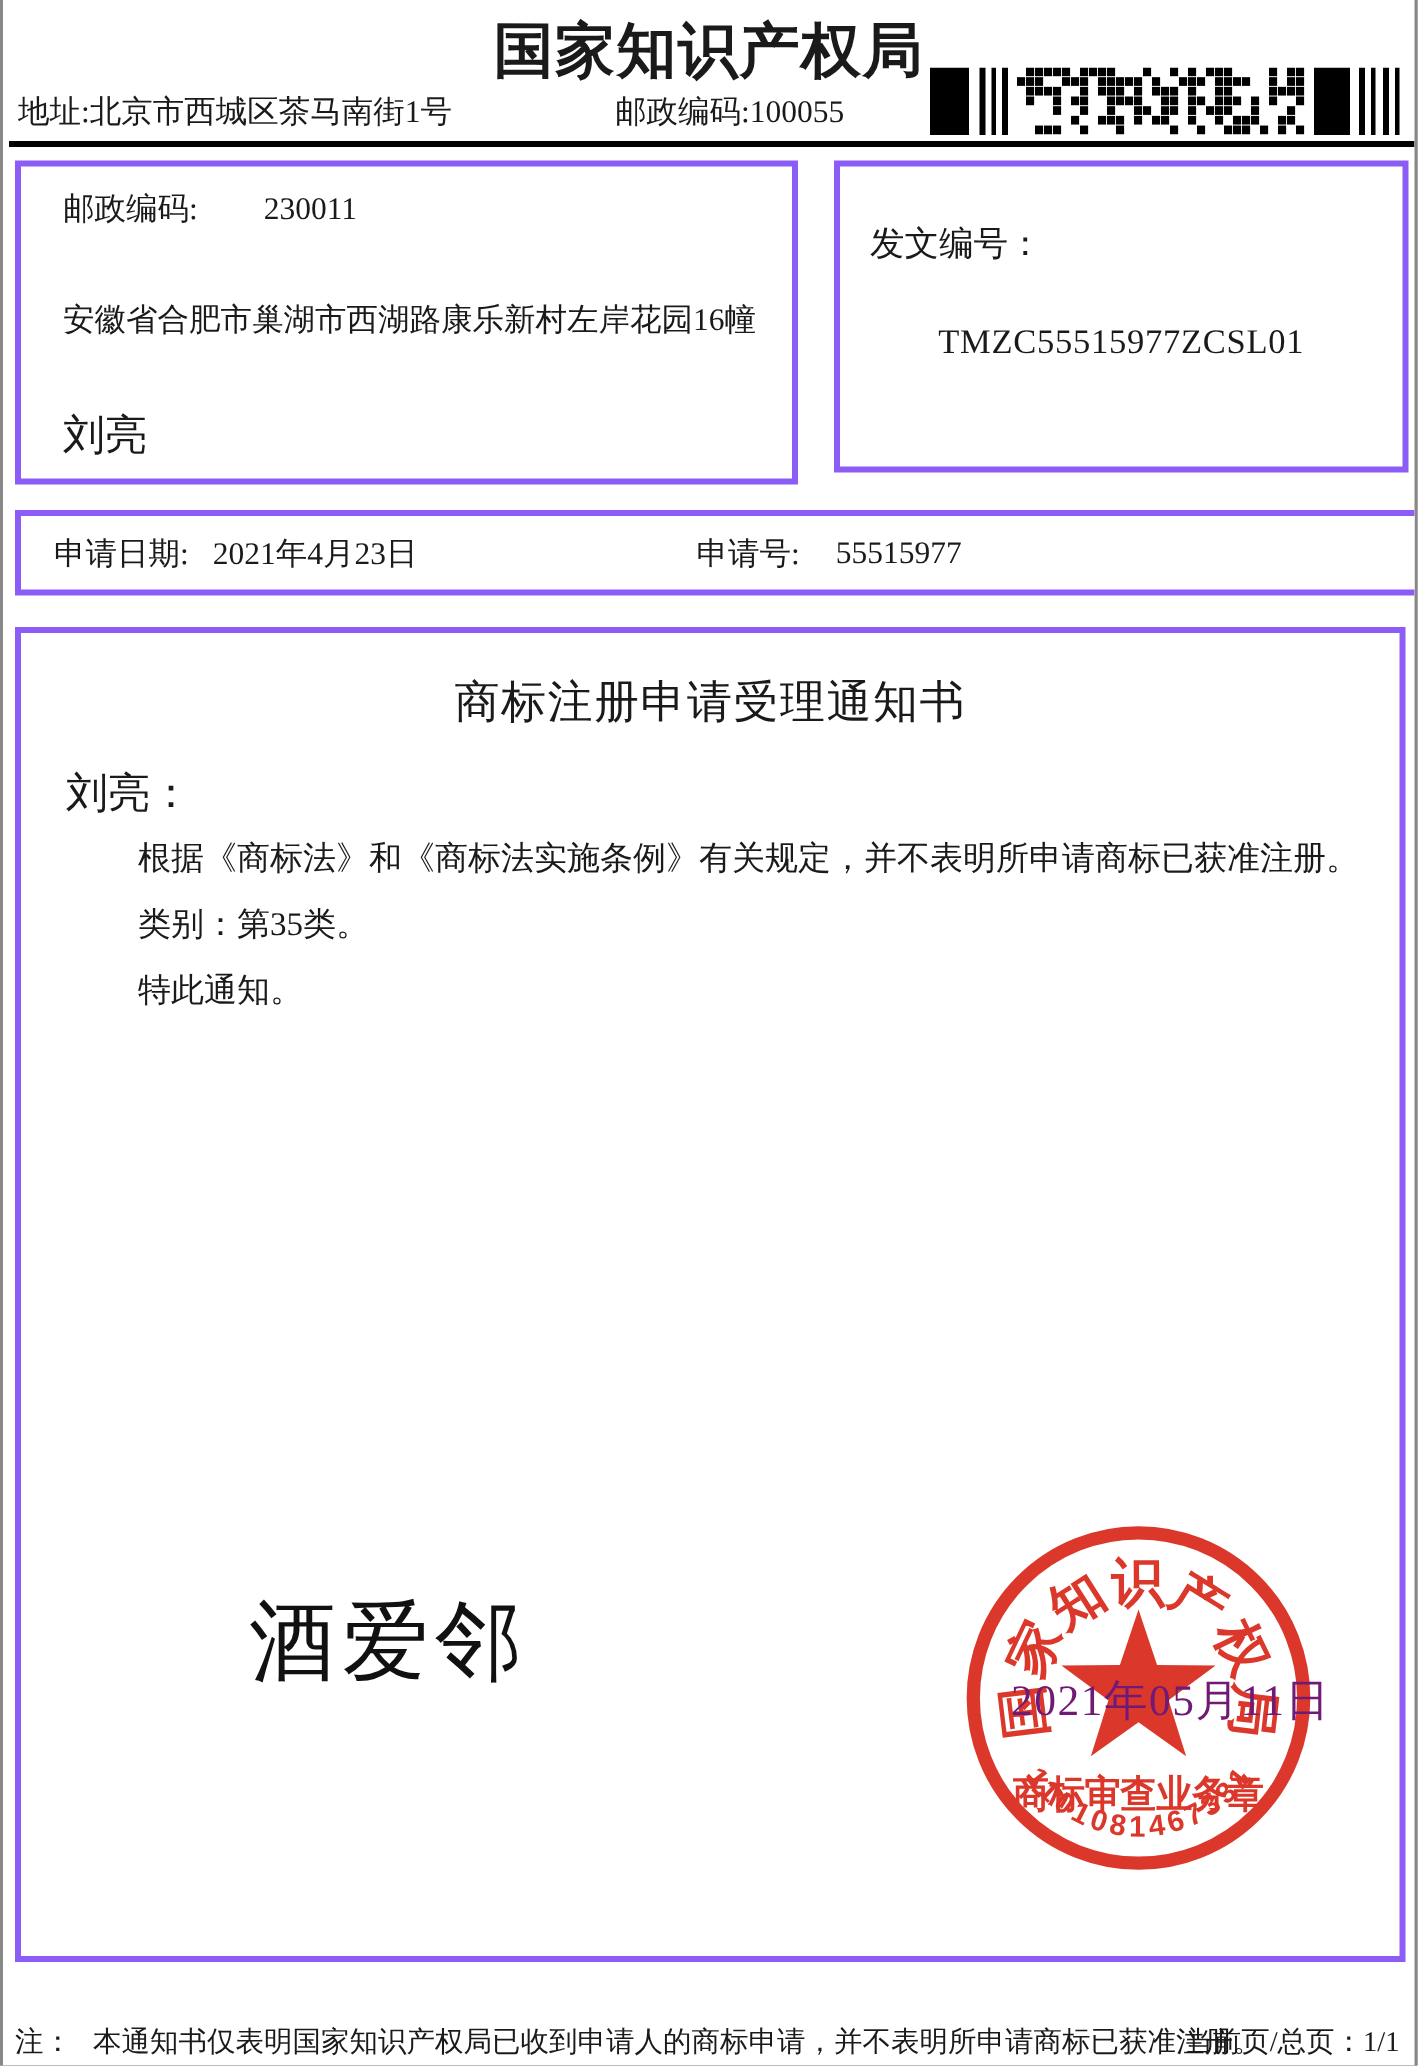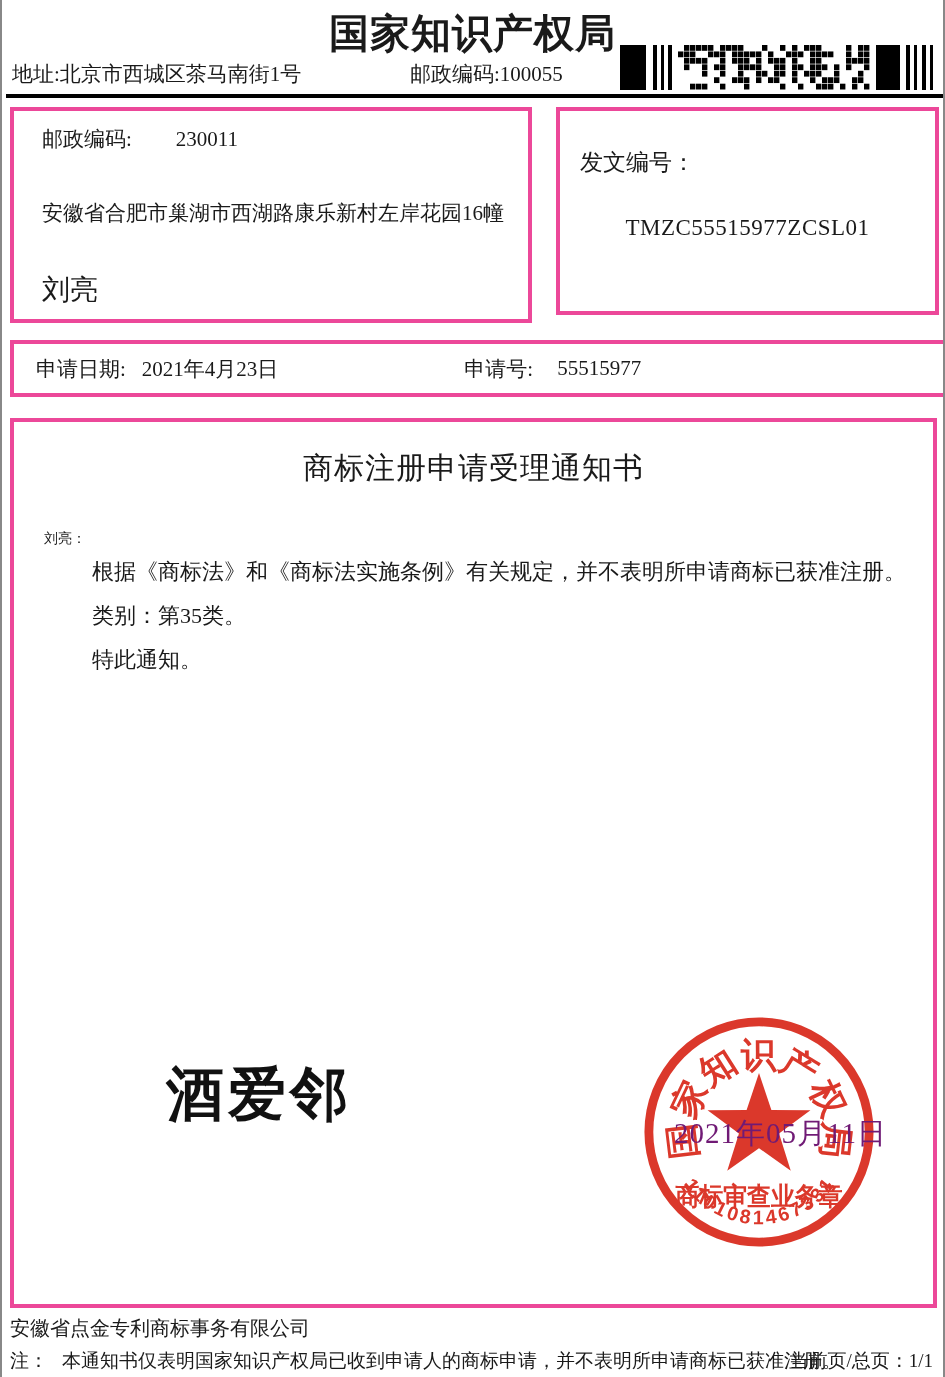--- a/index.html
+++ b/index.html
@@ -7,44 +7,44 @@
     position:relative; width:941px; height:1377px; margin:0 auto;
     background:#ffffff; color:#1a1a1a; overflow:hidden;
     font-family:"Liberation Serif","DejaVu Serif",serif;
   }
   .abs { position:absolute; }
   .org-title { left:0; right:0; top:6px; text-align:center;
     font-size:40px; font-weight:700; letter-spacing:1px; }
   .hdr-addr { left:10px; top:60px; font-size:21px; }
   .hdr-postal { left:408px; top:60px; font-size:21px; }
   .hrule { left:4px; top:94px; width:937px; height:4px; background:#000; }
-  .box { position:absolute; border:4px solid #ec4899; background:#fff; }
+  .box { position:absolute; border:4px solid #8b5cf6; background:#fff; }
   .recipient-box { left:8px; top:107px; width:514px; height:208px; }
   .rb-postal { left:28px; top:14px; font-size:21px; }
   .rb-postal .val { margin-left:44px; }
   .rb-addr { left:28px; top:88px; font-size:21px; }
   .rb-name { left:28px; top:160px; font-size:28px; }
   .docnum-box { left:554px; top:107px; width:375px; height:200px; }
   .dn-label { left:20px; top:36px; font-size:23px; }
   .dn-value { left:0; right:0; top:104px; text-align:center; font-size:23px; letter-spacing:0.5px; }
   .app-box { left:8px; top:340px; width:919px; height:49px;padding-left:44px; }
   .app-row { position:absolute; left:0; top:0; right:0; bottom:0;
     display:flex; align-items:center; font-size:21px; }
   .app-date-label { margin-left:22px; }
   .app-date-value { margin-left:16px; }
   .app-num-label { margin-left:186px; }
   .app-num-value { margin-left:24px; }
   .main-box { left:8px; top:418px; width:919px; height:882px; }
   .n-title { left:0; right:0; top:26px; text-align:center;
     font-size:30px; letter-spacing:1px; }
-  .n-salutation { left:30px; top:108px; font-size:14px; }
+  .n-salutation { left:30px; top:88px; font-size:28px; }
   .n-line1 { left:78px; top:135px; font-size:22px; }
   .n-line2 { left:78px; top:179px; font-size:22px; }
   .n-line3 { left:78px; top:223px; font-size:22px; }
-  .trademark { left:152px; top:634px; font-size:58px; font-weight:700;
+  .trademark { left:152px; top:634px; font-size:58px; font-weight:400;
     letter-spacing:4px; color:#111;
     font-family:"Liberation Sans","DejaVu Sans",sans-serif; }
   .stamp { left:627px; top:592px; width:236px; height:236px; opacity:0.93; }
   .stamp-date { left:660px; top:692px; font-size:29px; color:#701a75; letter-spacing:1px; z-index:3; }
   .agent-line { left:8px; top:1315px; font-size:20px; }
   .note-row { left:8px; top:1348px; right:10px; font-size:19px; }
   .note-label { margin-right:14px; }
   .page-indicator { position:absolute; right:0; top:0; font-size:19px;font-family:Liberation Serif, serif; }
   .barcode { left:618px; top:45px; width:320px; height:45px; }
 </style>
@@ -231,20 +231,19 @@
       </text>
       <text x="120" y="194" text-anchor="middle" textLength="170" lengthAdjust="spacingAndGlyphs" font-size="26" font-weight="bold" fill="#d9291b" font-family="Liberation Serif, DejaVu Serif, serif">商标审查业务章</text>
       <text font-size="20" font-weight="bold" fill="#d9291b" font-family="Liberation Sans, DejaVu Sans, sans-serif">
         <textPath href="#arcBottom" xlink:href="#arcBottom" startOffset="8" textLength="180">1101081467331</textPath>
       </text>
     </svg>
 
     <div class="abs stamp-date">2021年05月11日</div>
   </div>
 
-  <div class="abs agent-line">安徽省点金专利商标事务有限公司</div>
 
   <div class="abs note-row">
     <span class="note-label">注：</span><span>本通知书仅表明国家知识产权局已收到申请人的商标申请，并不表明所申请商标已获准注册。</span>
     <span class="page-indicator"><span>当前页/总页：</span><span>1/1</span></span>
   </div>
 
 </div>
 
 </body></html>

